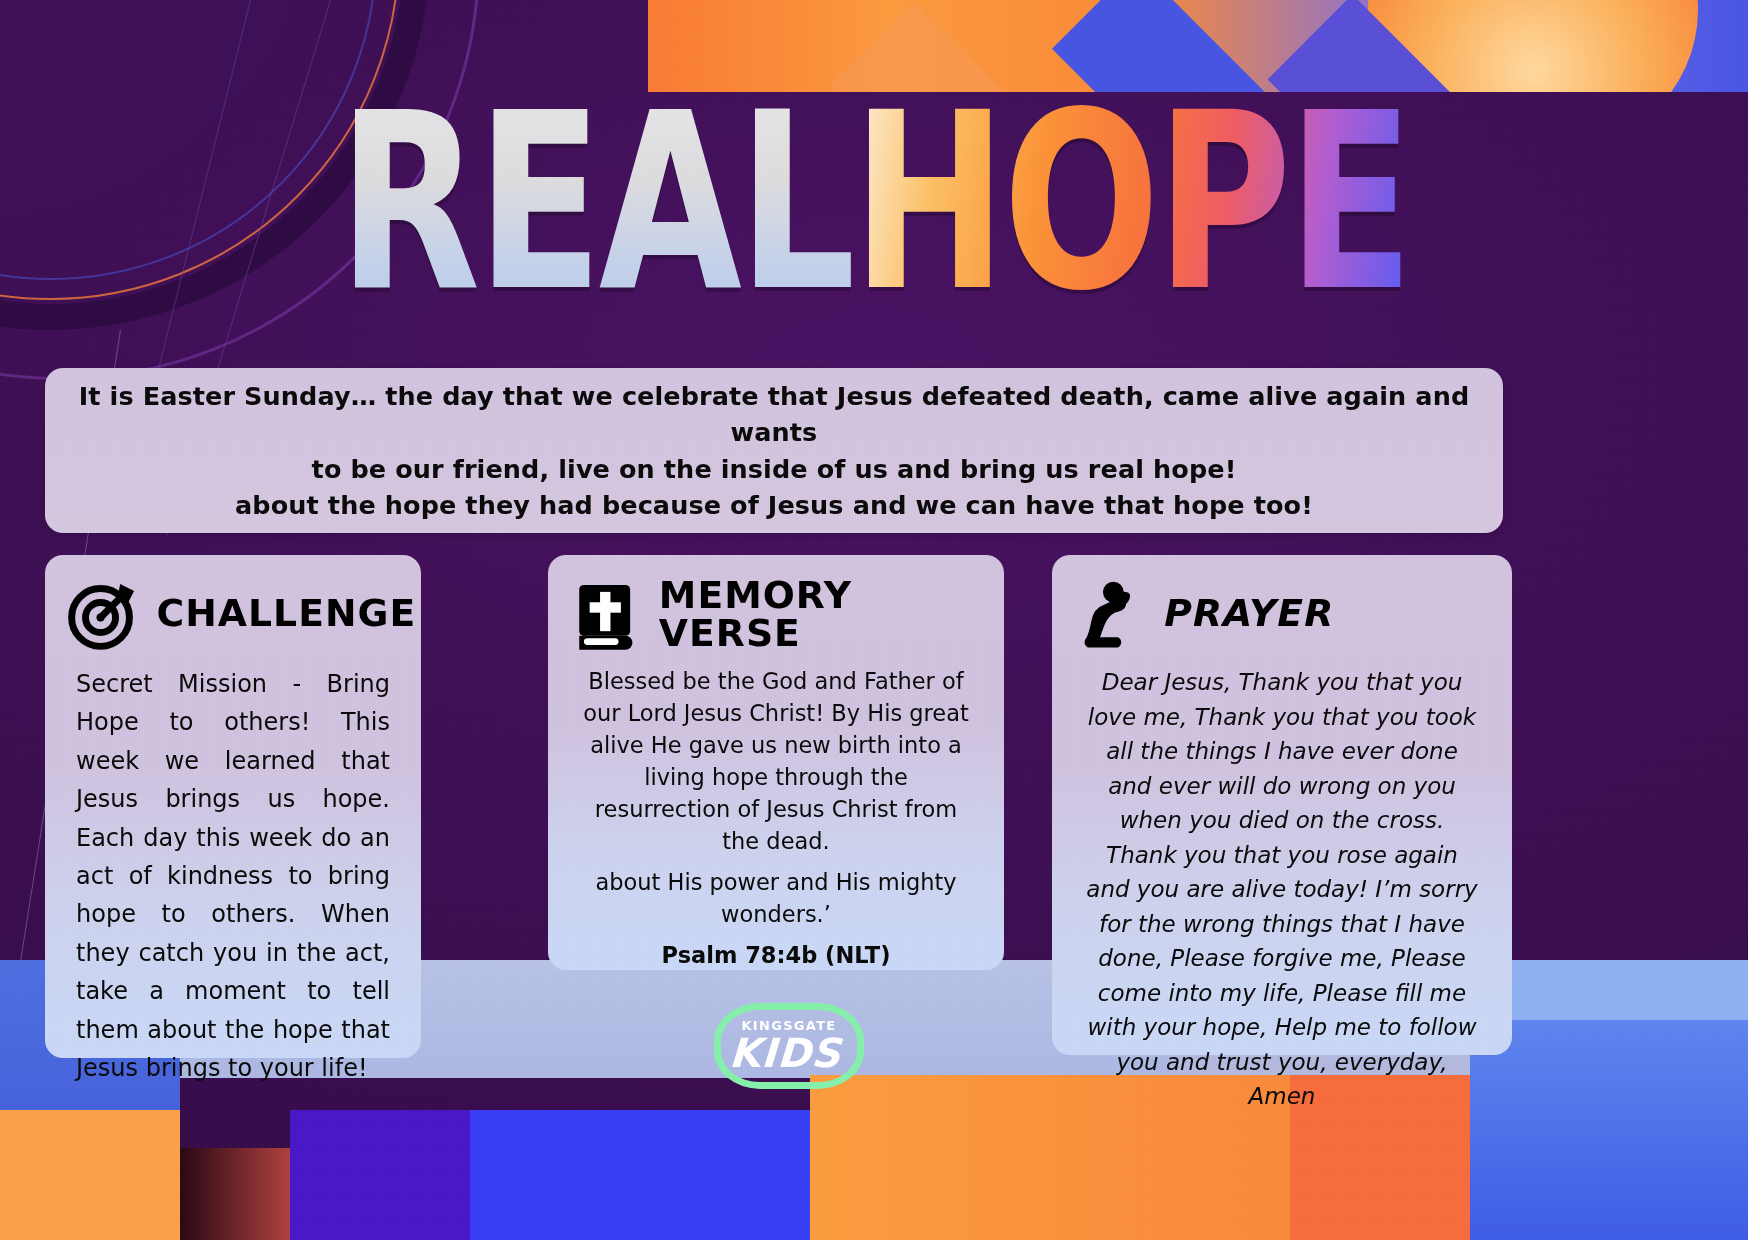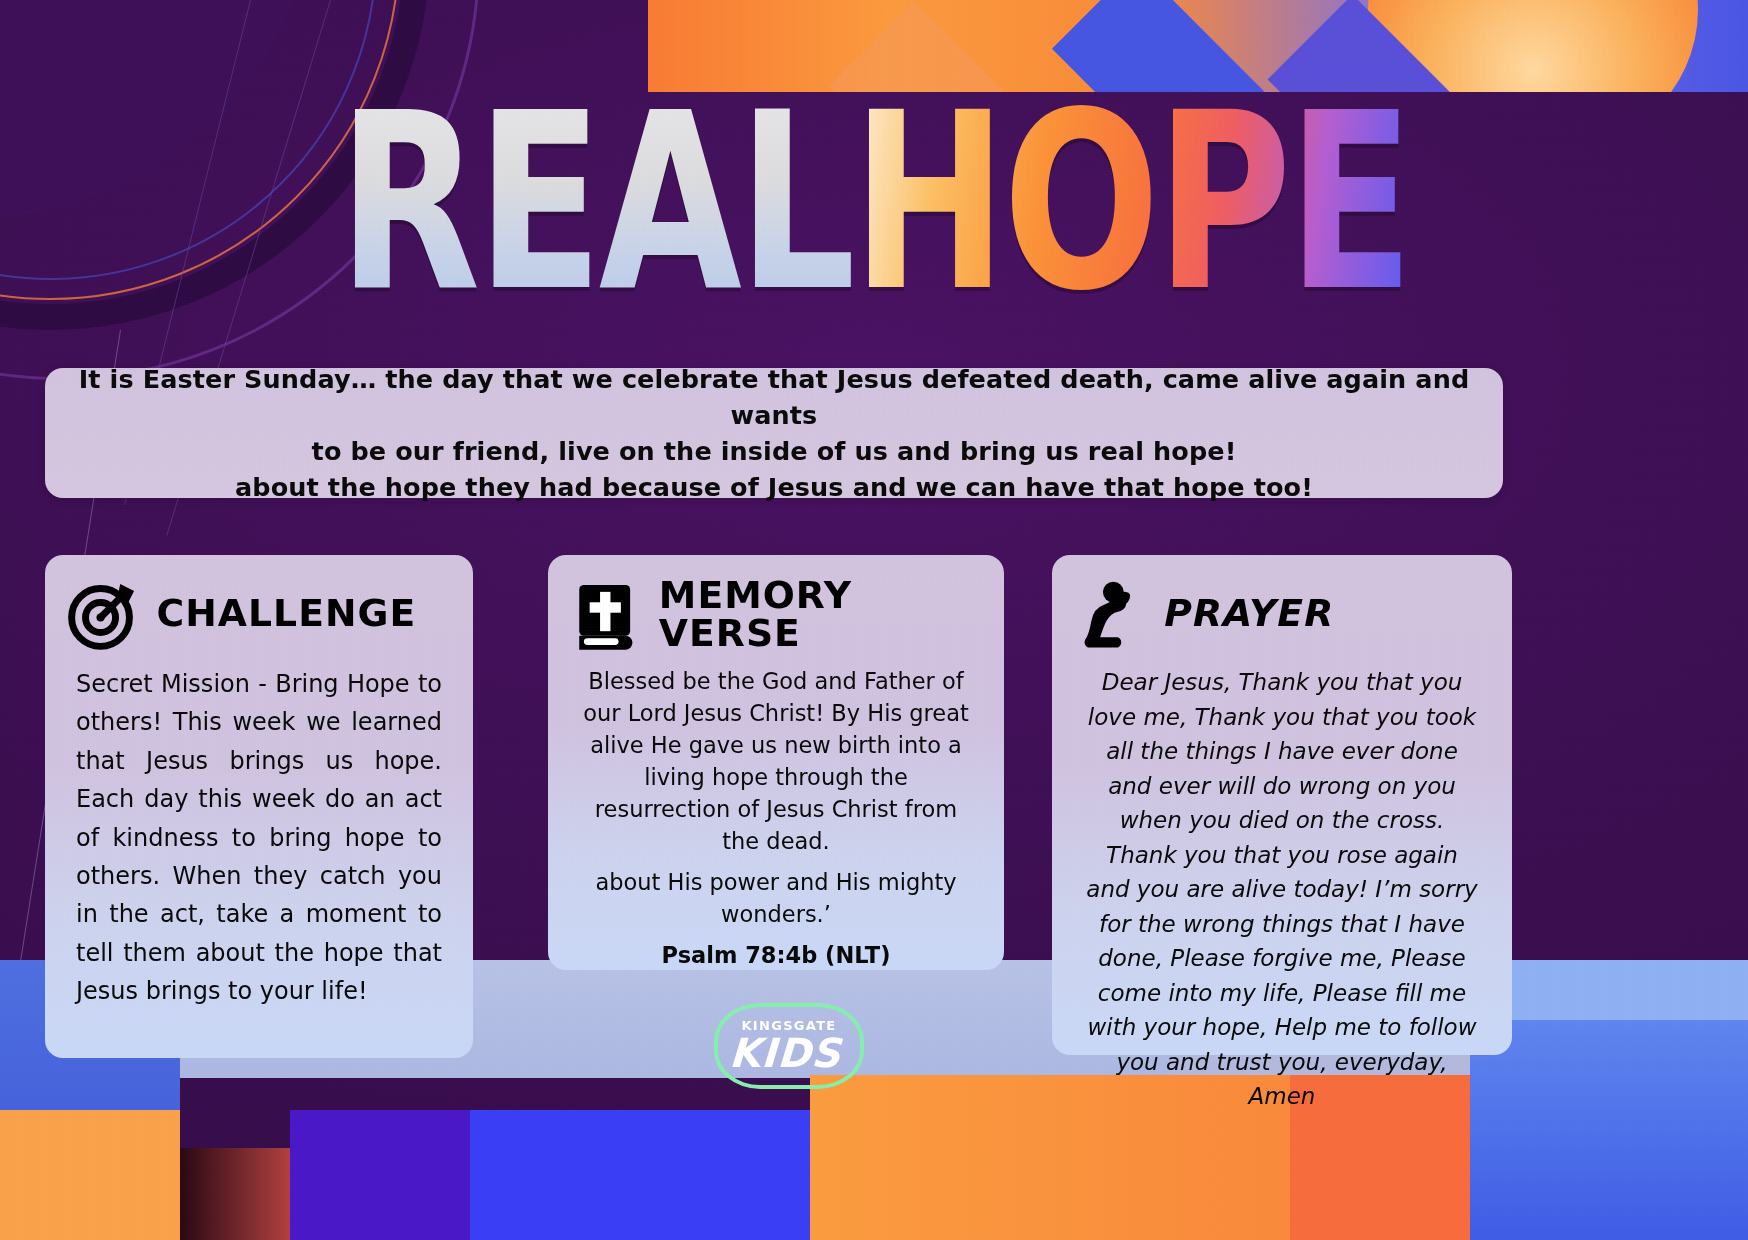--- a/index.html
+++ b/index.html
@@ -89,37 +89,37 @@
     background:linear-gradient(100deg,#fdf0dc 0%,#fcbf63 16%,#fb9338 34%,#f8743d 52%,#ef5d63 66%,#b55ed0 82%,#5a5cf2 100%);
     -webkit-background-clip:text;background-clip:text;color:transparent;
   }
 
   
   .panel{
     position:absolute;background:#d3c4de;border-radius:18px;
     box-shadow:0 2px 10px rgba(0,0,0,.18);
   }
   .intro{
-    left:45px;top:368px;width:1458px;height:130px;
+    left:45px;top:368px;width:1458px;height:165px;
     display:flex;flex-direction:column;align-items:center;justify-content:center;
     padding:16px 26px;
     background:linear-gradient(180deg,#d2c3de 0%,#d5c7e0 100%);
   }
   .intro p{
     margin:0;color:#0b0b0b;text-align:center;
     font-family:"DejaVu Sans", sans-serif;
     font-weight:bold;font-size:25.5px;line-height:1.42;
     letter-spacing:.1px;
   }
 
   .card{
     position:absolute;top:555px;border-radius:18px;padding:22px 22px 18px 22px;
     background:linear-gradient(180deg,#d2c3de 0%,#d0c3e0 42%,#cdd3ee 72%,#c9d8f7 100%);
   }
-  .card-challenge{left:45px;width:428px;height:503px;}
+  .card-challenge{left:45px;width:376px;height:503px;}
   .card-verse{left:548px;width:456px;height:415px;}
   .card-prayer{left:1052px;width:460px;height:500px;font-style:italic;}
 
   .card-head{display:flex;align-items:center;gap:18px;margin-bottom:14px;}
   .card-head h2{
     margin:0;color:#000;font-weight:bold;letter-spacing:1px;
     font-family:"DejaVu Sans", sans-serif;font-size:37px;line-height:1.02;
     transform:scaleX(1.02);
   }
   .ico{flex:0 0 auto;display:block;}
@@ -134,21 +134,21 @@
   .verse-ref{font-weight:bold;}
   .prayer-text{text-align:center;font-size:23px;line-height:1.50;}
 
   
   .logo{
     position:absolute;left:714px;top:1000px;width:150px;height:92px;
     display:flex;align-items:center;justify-content:center;
   }
   .logo-blob{
     position:relative;width:150px;height:86px;
-    border:4px solid #86efac;border-radius:46px/38px;
+    border:7px solid #86efac;border-radius:46px/38px;
     display:flex;flex-direction:column;align-items:center;justify-content:center;
   }
   .logo-top{
     color:#fff;font-family:"DejaVu Sans", sans-serif;font-weight:bold;
     font-size:13px;letter-spacing:1.3px;line-height:1;margin-bottom:1px;
   }
   .logo-main{
     color:#fff;font-family:"DejaVu Sans", sans-serif;font-weight:bold;
     font-size:40px;letter-spacing:1px;line-height:1;font-style:italic;
     transform:skewX(-6deg);

